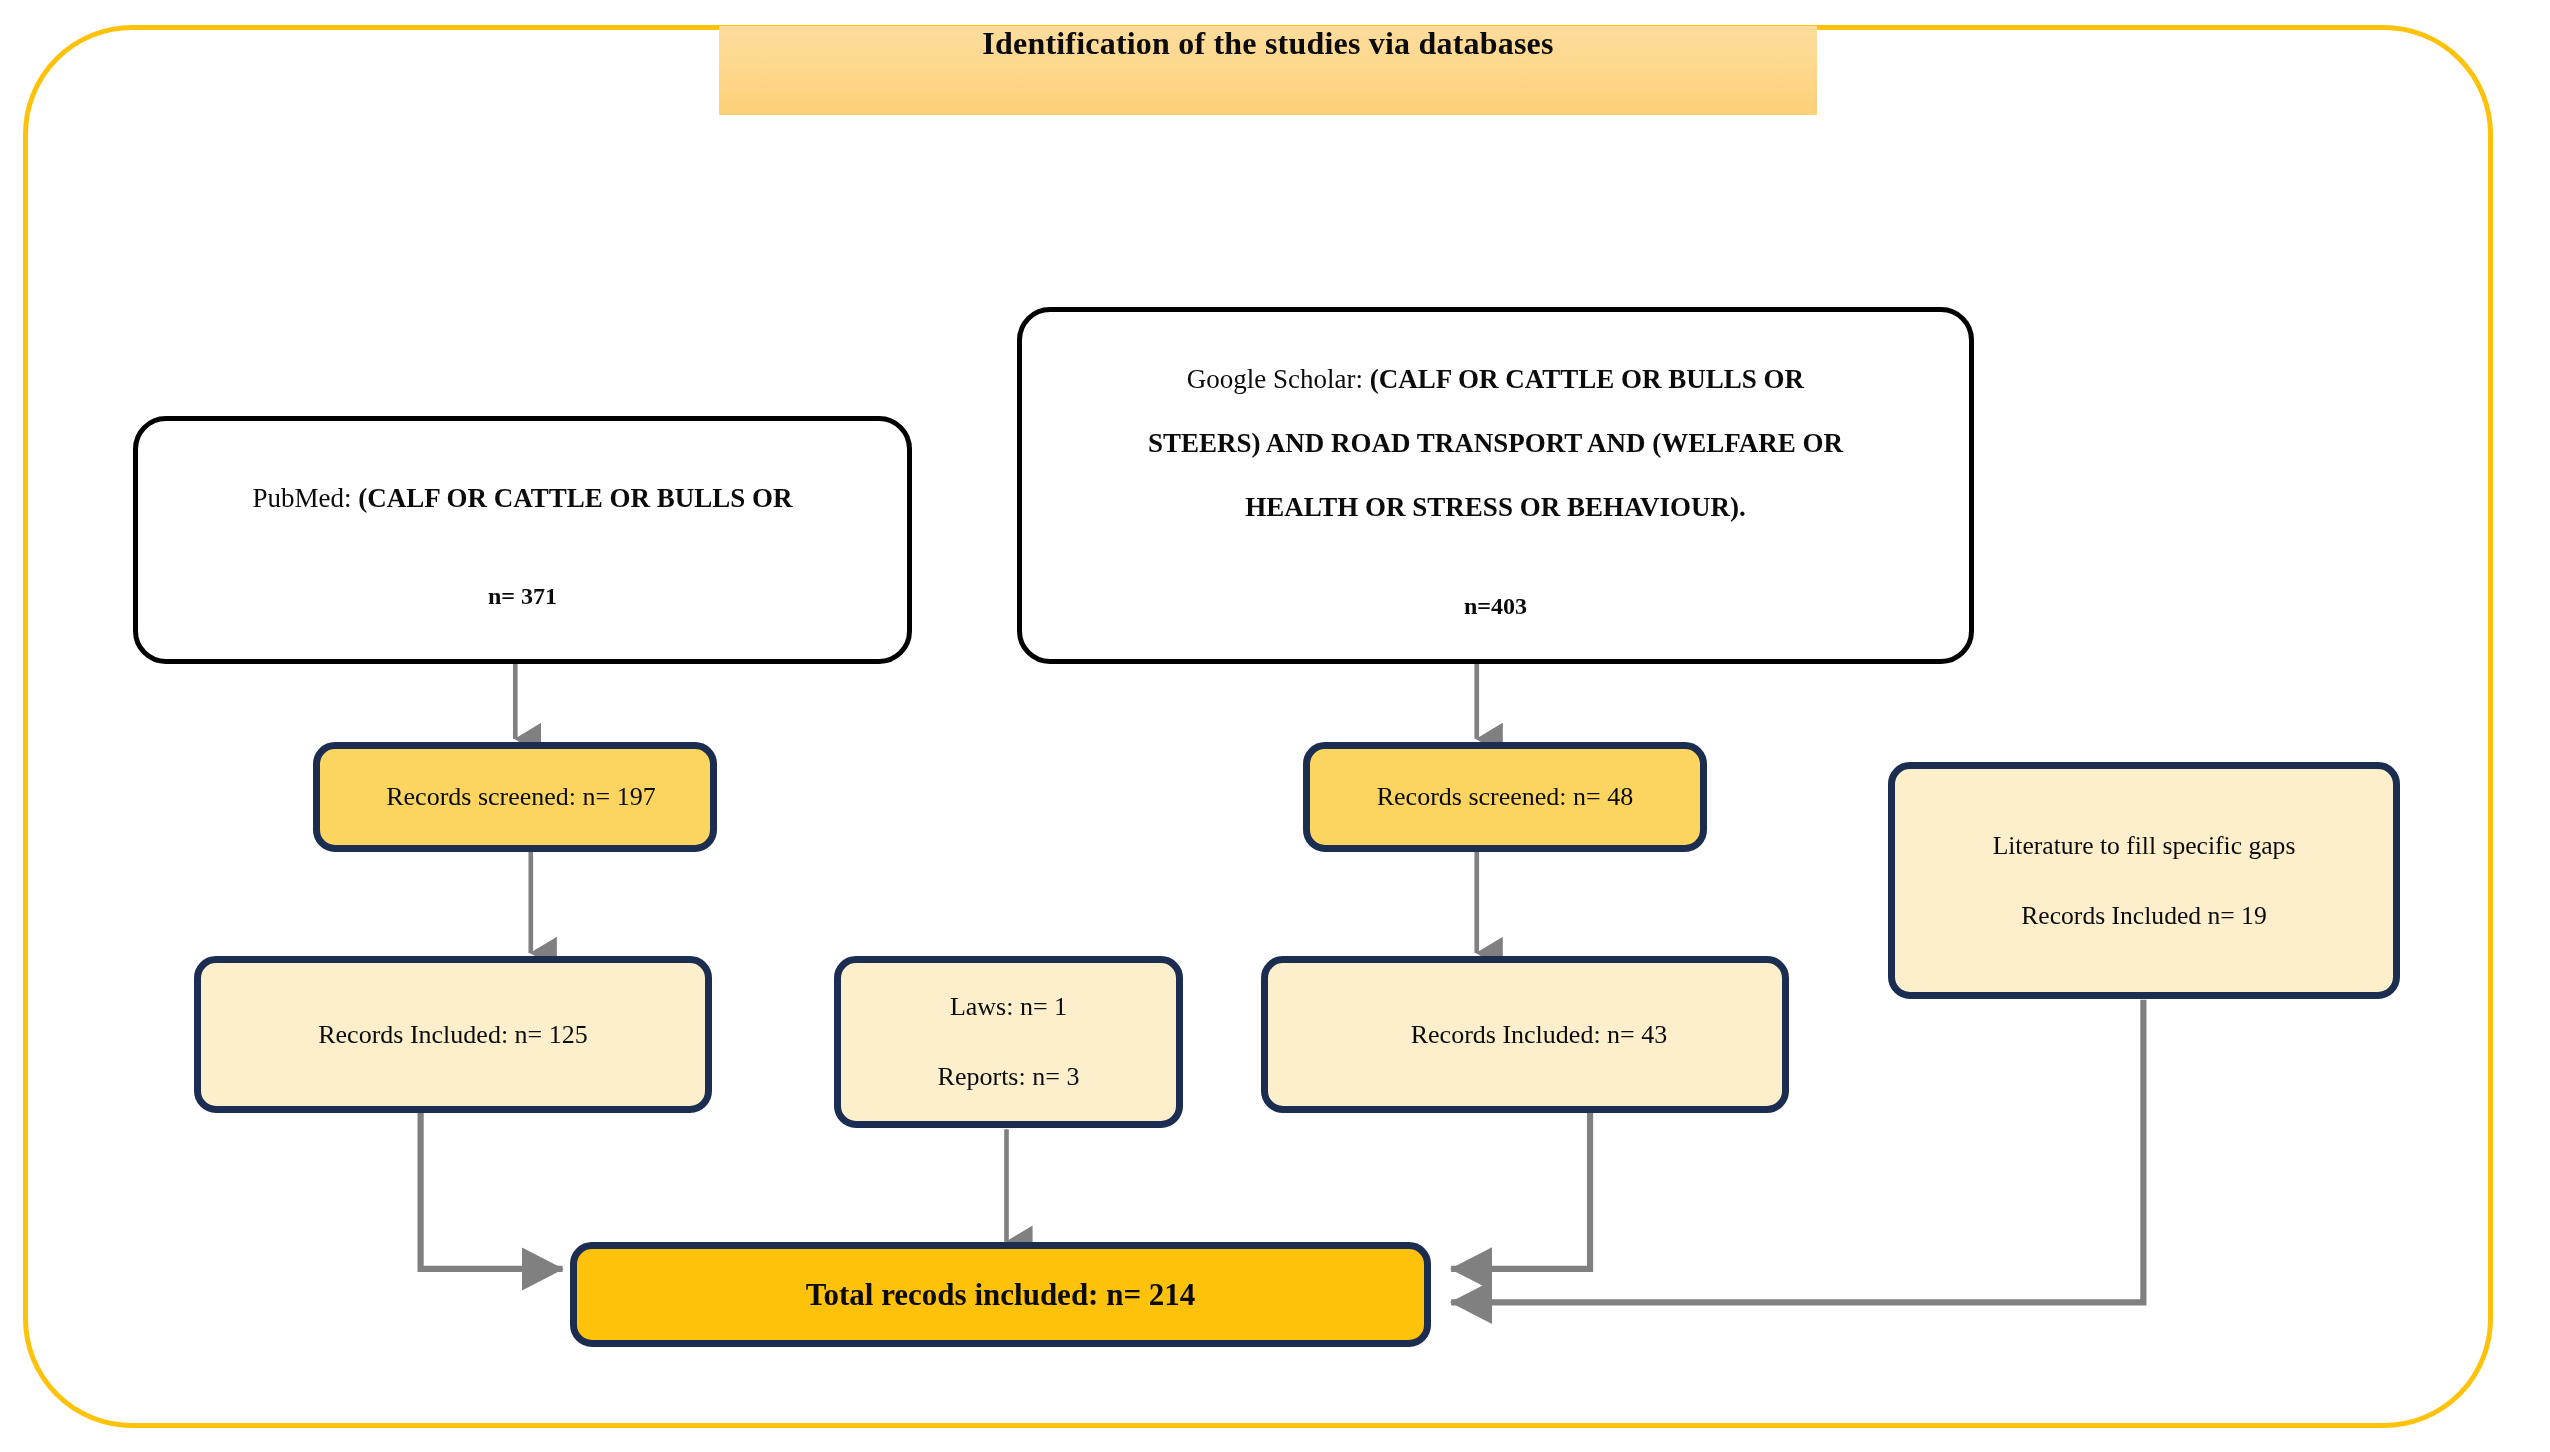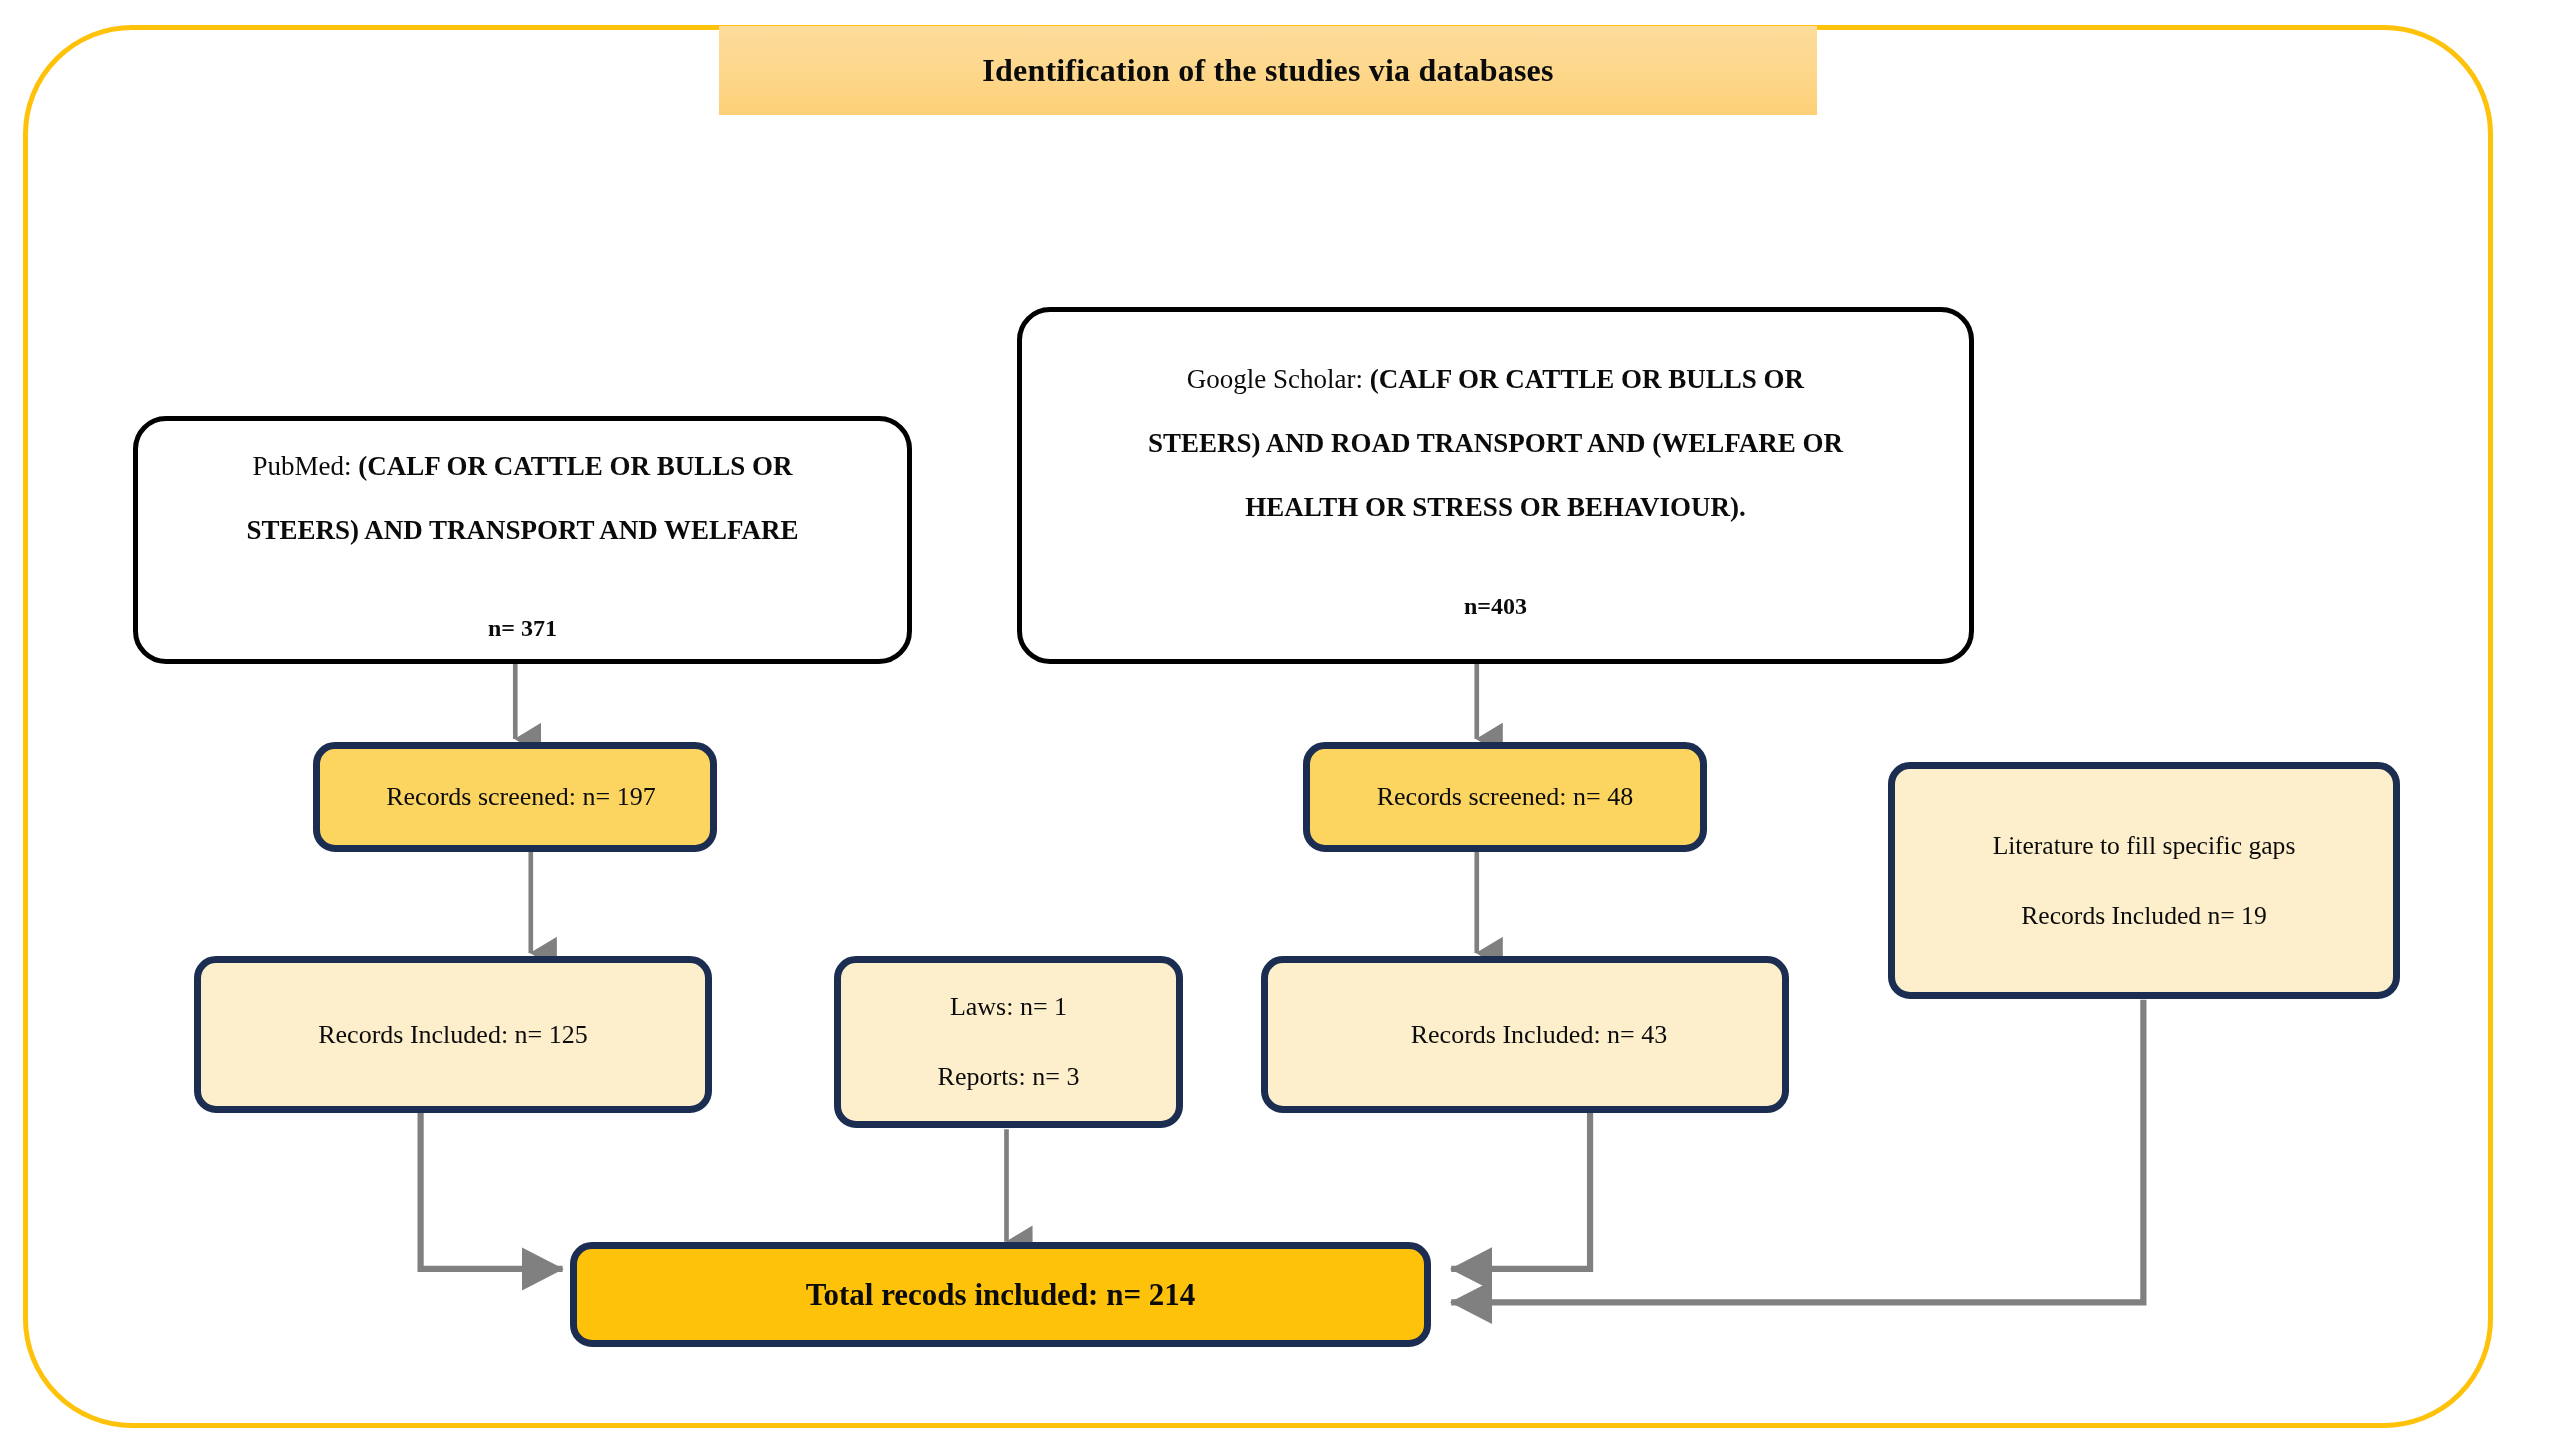--- a/index.html
+++ b/index.html
@@ -35,21 +35,20 @@
 
   
   .title-banner {
     position: absolute;
     left: 719px;
     top: 26px;
     width: 1098px;
     height: 89px;
     background: linear-gradient(180deg, #FDDC9B 0%, #FDD88E 45%, #FDD077 100%);
     display: flex;
-    align-items: center;
     justify-content: center;
     box-sizing: border-box;
   }
   .title-banner .title-text {
     font-size: 32px;
     font-weight: bold;
     color: #0b0b0b;
     letter-spacing: 0.2px;
     text-align: center;
     line-height: 1.1;
@@ -161,21 +160,20 @@
     <line x1="1297" y1="1455" x2="1297" y2="1600" stroke="#808080" stroke-width="6" marker-end="url(#arrowDown)"></line>
 
     <polyline points="2049,1433 2049,1635 1870,1635" fill="none" stroke="#808080" stroke-width="8" marker-end="url(#arrowLeft)"></polyline>
 
     <polyline points="2762,1288 2762,1678 1870,1678" fill="none" stroke="#808080" stroke-width="8" marker-end="url(#arrowLeft)"></polyline>
   </svg>
 
   <div class="node node-black" style="left:133px; top:416px; width:779px; height:248px;">
     <div class="query-text">
       <span class="line"><span class="q-lead">PubMed: </span><span class="q-bold">(CALF OR CATTLE OR BULLS OR</span></span>
-      <span class="line q-bold">STEERS) AND TRANSPORT AND WELFARE</span>
     </div>
     <div class="query-n">n= 371</div>
   </div>
 
   <div class="node node-black" style="left:1017px; top:307px; width:957px; height:357px;">
     <div class="query-text">
       <span class="line"><span class="q-lead">Google Scholar: </span><span class="q-bold">(CALF OR CATTLE OR BULLS OR</span></span>
       <span class="line q-bold">STEERS) AND ROAD TRANSPORT AND (WELFARE OR</span>
       <span class="line q-bold">HEALTH OR STRESS OR BEHAVIOUR).</span>
     </div>

